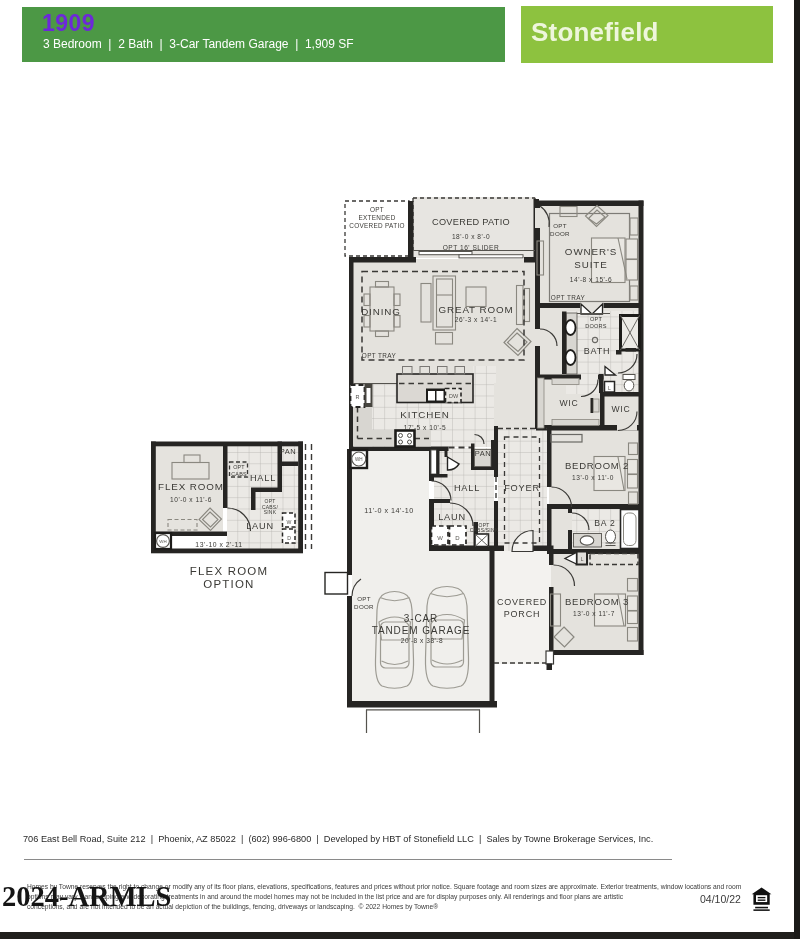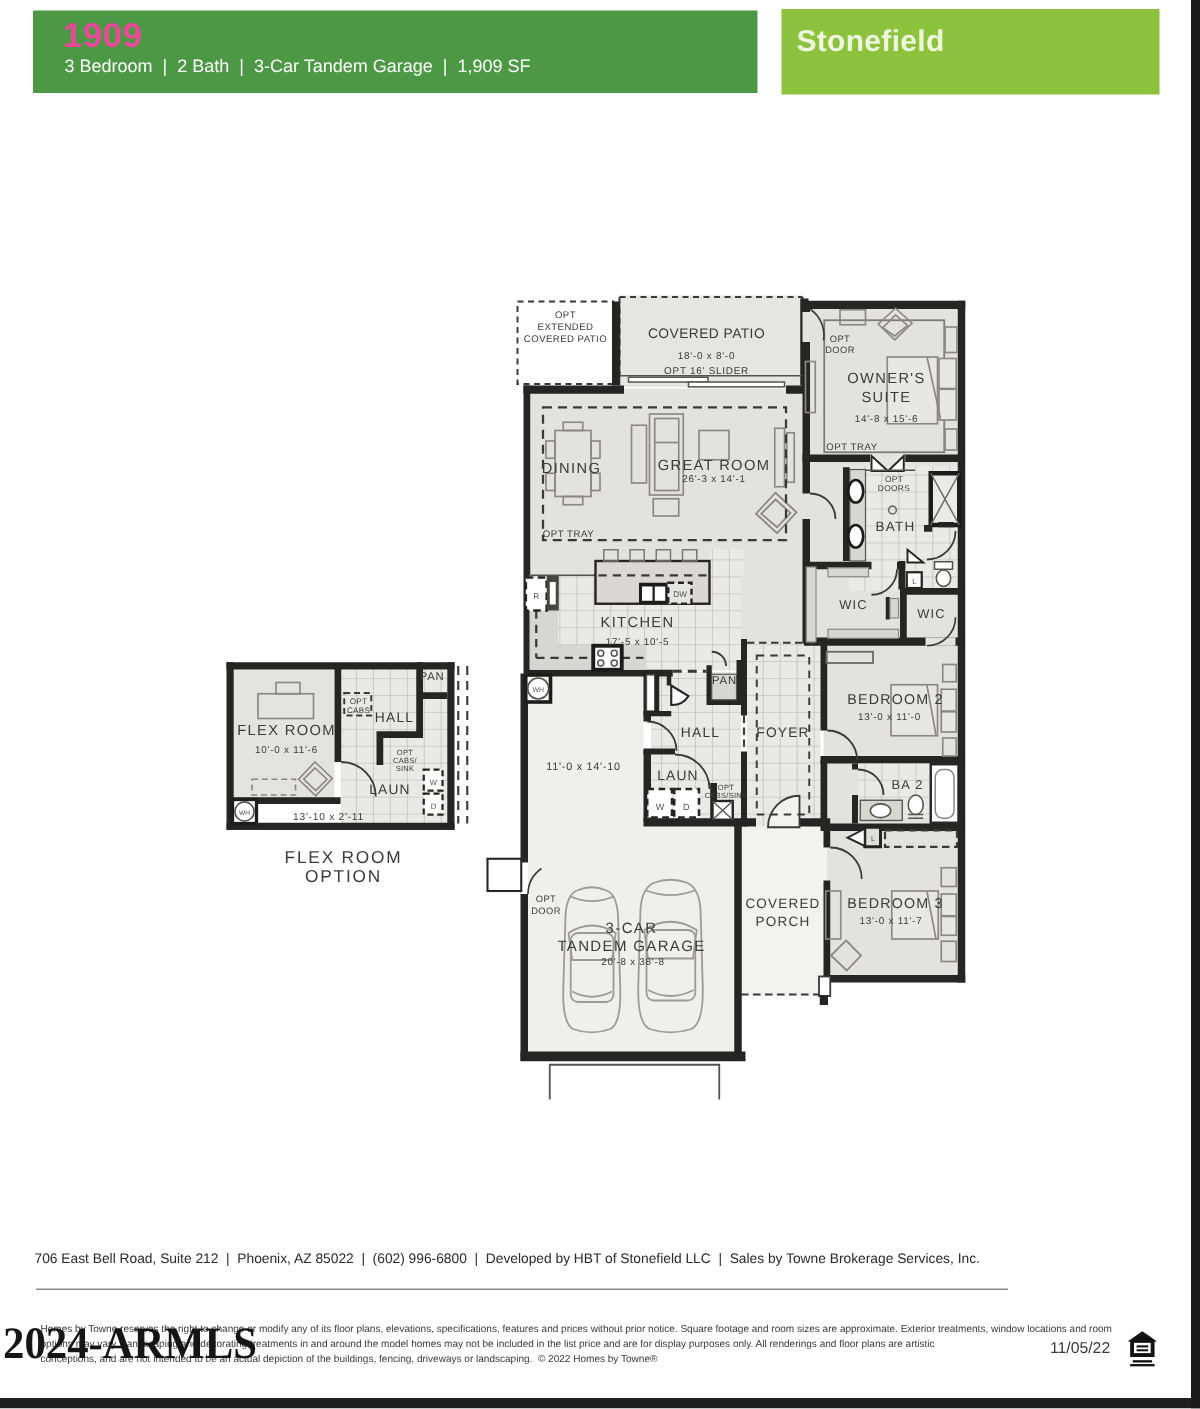--- a/index.html
+++ b/index.html
@@ -6,27 +6,27 @@
   body{width:800px;height:939px;position:relative;background:#ffffff;overflow:hidden;
        font-family:"Liberation Sans", sans-serif;-webkit-font-smoothing:antialiased;}
   *{-webkit-font-smoothing:antialiased;}
   .abs{position:absolute;}
 </style>
 </head>
 <body>
 
 <div class="abs" style="left:22px;top:7px;width:483px;height:55px;background:#4c9845;"></div>
 
-<div class="abs" style="left:42px;top:10px;color:#ec4899;font-size:23px;font-weight:bold;letter-spacing:0.5px;">1909</div>
+<div class="abs" style="left:42px;top:10px;color:#6d28d9;font-size:23px;font-weight:bold;letter-spacing:0.5px;">1909</div>
 
 <div class="abs" style="left:43px;top:37px;color:#ffffff;font-size:12px;">3 Bedroom&nbsp;&nbsp;|&nbsp;&nbsp;2 Bath&nbsp;&nbsp;|&nbsp;&nbsp;3-Car Tandem Garage&nbsp;&nbsp;|&nbsp;&nbsp;1,909 SF</div>
 
 <div class="abs" style="left:521px;top:6px;width:252px;height:57px;background:#8dc23f;"></div>
 
-<div class="abs" style="left:531px;top:17px;color:#eef6dc;font-size:20px;font-weight:bold;letter-spacing:0.2px;">Stonefield</div>
+<div class="abs" style="left:531px;top:17px;color:#eef6dc;font-size:26px;font-weight:bold;letter-spacing:0.2px;">Stonefield</div>
 
 <svg class="abs" style="left:0;top:0;" width="800" height="939" viewBox="0 0 800 939">
   <defs>
     <pattern id="tile" width="11.3" height="11.3" patternUnits="userSpaceOnUse">
       <rect width="11.3" height="11.3" fill="#ebe9e5"></rect>
       <path d="M 11.3 0 L 0 0 0 11.3" fill="none" stroke="#b5b3ae" stroke-width="0.8"></path>
     </pattern>
   </defs>
   <g id="plan">
 
@@ -547,21 +547,21 @@
 </svg>
 
 <div class="abs" style="left:24px;top:859px;width:648px;height:1px;background:#8a8a8a;"></div>
 
 <div class="abs" style="left:23px;top:834px;color:#2a2a2a;font-size:9.2px;white-space:nowrap;">706 East Bell Road, Suite 212&nbsp; |&nbsp; Phoenix, AZ 85022&nbsp; |&nbsp; (602) 996-6800&nbsp; |&nbsp; Developed by HBT of Stonefield LLC&nbsp; |&nbsp; Sales by Towne Brokerage Services, Inc.</div>
 
 <div class="abs" style="left:27px;top:882px;width:760px;color:#3a3a3a;font-size:6.7px;line-height:10px;white-space:nowrap;">Homes by Towne reserves the right to change or modify any of its floor plans, elevations, specifications, features and prices without prior notice. Square footage and room sizes are approximate. Exterior treatments, window locations and room<br>options may vary. Landscaping and decorating treatments in and around the model homes may not be included in the list price and are for display purposes only. All renderings and floor plans are artistic<br>conceptions, and are not intended to be an actual depiction of the buildings, fencing, driveways or landscaping.&nbsp; © 2022 Homes by Towne®</div>
 
 <div class="abs" style="left:2px;top:879px;color:#151515;font-size:30px;font-weight:bold;font-family:'Liberation Serif',serif;letter-spacing:0px;transform:scaleX(0.95);transform-origin:0 0;">2024-ARMLS</div>
 
-<div class="abs" style="left:700px;top:893px;color:#3a3a3a;font-size:10.5px;">11/05/22</div>
+<div class="abs" style="left:700px;top:893px;color:#3a3a3a;font-size:10.5px;">04/10/22</div>
 
 <svg class="abs" style="left:750px;top:885px;" width="24" height="29" viewBox="0 0 28 30">
   <path d="M 13.5 1 L 2 9 L 4 9 L 4 21 L 23 21 L 23 9 L 25 9 Z" fill="#111111"></path>
   <rect x="7" y="10" width="13" height="8" fill="#ffffff"></rect>
   <rect x="9" y="12" width="9" height="1.6" fill="#111111"></rect>
   <rect x="9" y="15" width="9" height="1.6" fill="#111111"></rect>
   <rect x="6" y="23.5" width="15" height="1.8" fill="#111111"></rect>
   <rect x="4" y="26.5" width="19" height="1.8" fill="#111111"></rect>
 </svg>
 

